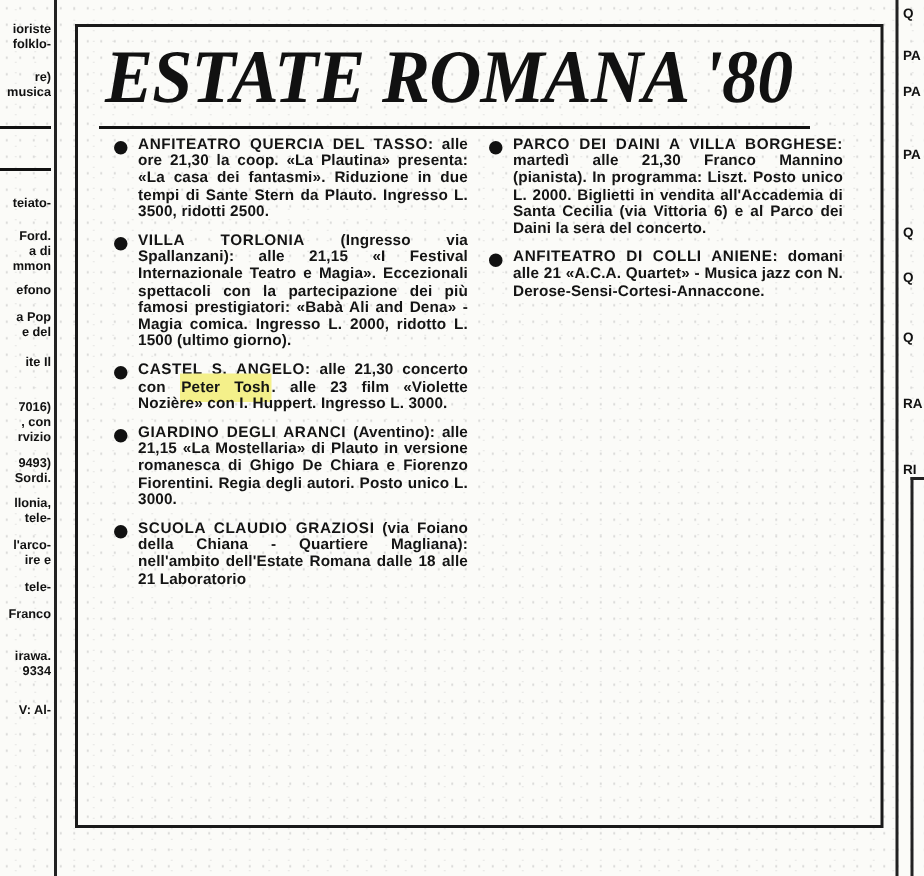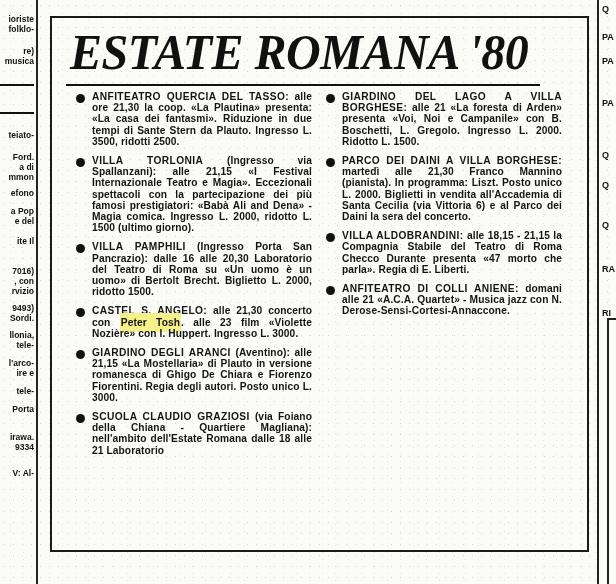--- a/index.html
+++ b/index.html
@@ -95,21 +95,21 @@
   <div class="frag" style="top:266px">7016)</div>
   <div class="frag" style="top:276px">, con</div>
   <div class="frag" style="top:286px">rvizio</div>
   <div class="frag" style="top:303px">9493)</div>
   <div class="frag" style="top:313px">Sordi.</div>
   <div class="frag" style="top:330px">llonia,</div>
   <div class="frag" style="top:340px">tele-</div>
   <div class="frag" style="top:358px">l'arco-</div>
   <div class="frag" style="top:368px">ire e</div>
   <div class="frag" style="top:386px">tele-</div>
-  <div class="frag" style="top:404px">Porta</div>
+  <div class="frag" style="top:404px">Franco</div>
   <div class="frag" style="top:432px">irawa.</div>
   <div class="frag" style="top:442px">9334</div>
   <div class="frag" style="top:468px">V: Al-</div>
   <div class="rule" style="top:490px"></div>
   <div class="rule" style="top:526px"></div>
   <div class="frag" style="top:538px">Tre</div>
   <div class="frag" style="top:560px">cevole</div>
 </div>
 <div class="vline-left"></div>
 
@@ -121,48 +121,36 @@
     <div class="entry">
       <span class="bullet"></span>
       <div class="entry-text"><span class="venue">ANFITEATRO QUERCIA DEL TASSO:</span> <span>alle ore 21,30 la coop. «La Plautina» presenta: «La casa dei fantasmi». Riduzione in due tempi di Sante Stern da Plauto. Ingresso L. 3500, ridotti 2500.</span></div>
     </div>
     <div class="entry">
       <span class="bullet"></span>
       <div class="entry-text"><span class="venue">VILLA TORLONIA</span> <span>(Ingresso via Spallanzani): alle 21,15 «I Festival Internazionale Teatro e Magia». Eccezionali spettacoli con la partecipazione dei più famosi prestigiatori: «Babà Ali and Dena» - Magia comica. Ingresso L. 2000, ridotto L. 1500 (ultimo giorno).</span></div>
     </div>
     <div class="entry">
       <span class="bullet"></span>
-      <div class="entry-text"><span class="venue">VILLA PAMPHILI</span> <span>(Ingresso Porta San Pancrazio): dalle 16 alle 20,30 Laboratorio del Teatro di Roma su «Un uomo è un uomo» di Bertolt Brecht. Biglietto L. 2000, ridotto 1500.</span></div>
-    </div>
-    <div class="entry">
-      <span class="bullet"></span>
       <div class="entry-text"><span class="venue">CASTEL S. ANGELO:</span> <span>alle 21,30 concerto con</span> <span class="hl">Peter Tosh</span><span>. alle 23 film «Violette Nozière» con I. Huppert. Ingresso L. 3000.</span></div>
     </div>
     <div class="entry">
       <span class="bullet"></span>
       <div class="entry-text"><span class="venue">GIARDINO DEGLI ARANCI</span> <span>(Aventino): alle 21,15 «La Mostellaria» di Plauto in versione romanesca di Ghigo De Chiara e Fiorenzo Fiorentini. Regia degli autori. Posto unico L. 3000.</span></div>
     </div>
     <div class="entry">
       <span class="bullet"></span>
       <div class="entry-text"><span class="venue">SCUOLA CLAUDIO GRAZIOSI</span> <span>(via Foiano della Chiana - Quartiere Magliana): nell'ambito dell'Estate Romana dalle 18 alle 21 Laboratorio</span></div>
     </div>
   </div>
 
   <div class="col col-2">
     <div class="entry">
       <span class="bullet"></span>
-      <div class="entry-text"><span class="venue">GIARDINO DEL LAGO A VILLA BORGHESE:</span> <span>alle 21 «La foresta di Arden» presenta «Voi, Noi e Campanile» con B. Boschetti, L. Gregolo. Ingresso L. 2000. Ridotto L. 1500.</span></div>
-    </div>
-    <div class="entry">
-      <span class="bullet"></span>
       <div class="entry-text"><span class="venue">PARCO DEI DAINI A VILLA BORGHESE:</span> <span>martedì alle 21,30 Franco Mannino (pianista). In programma: Liszt. Posto unico L. 2000. Biglietti in vendita all'Accademia di Santa Cecilia (via Vittoria 6) e al Parco dei Daini la sera del concerto.</span></div>
-    </div>
-    <div class="entry">
-      <span class="bullet"></span>
-      <div class="entry-text"><span class="venue">VILLA ALDOBRANDINI:</span> <span>alle 18,15 - 21,15 la Compagnia Stabile del Teatro di Roma Checco Durante presenta «47 morto che parla». Regia di E. Liberti.</span></div>
     </div>
     <div class="entry">
       <span class="bullet"></span>
       <div class="entry-text"><span class="venue">ANFITEATRO DI COLLI ANIENE:</span> <span>domani alle 21 «A.C.A. Quartet» - Musica jazz con N. Derose-Sensi-Cortesi-Annaccone.</span></div>
     </div>
   </div>
 </div>
 
 <div class="bottom-line">ATLANTIC (Via Tuscolana, 745 - tel. 7610636) · EMPIRE (v.le R. Margherita, 29 - tel. 857719)</div>
 

